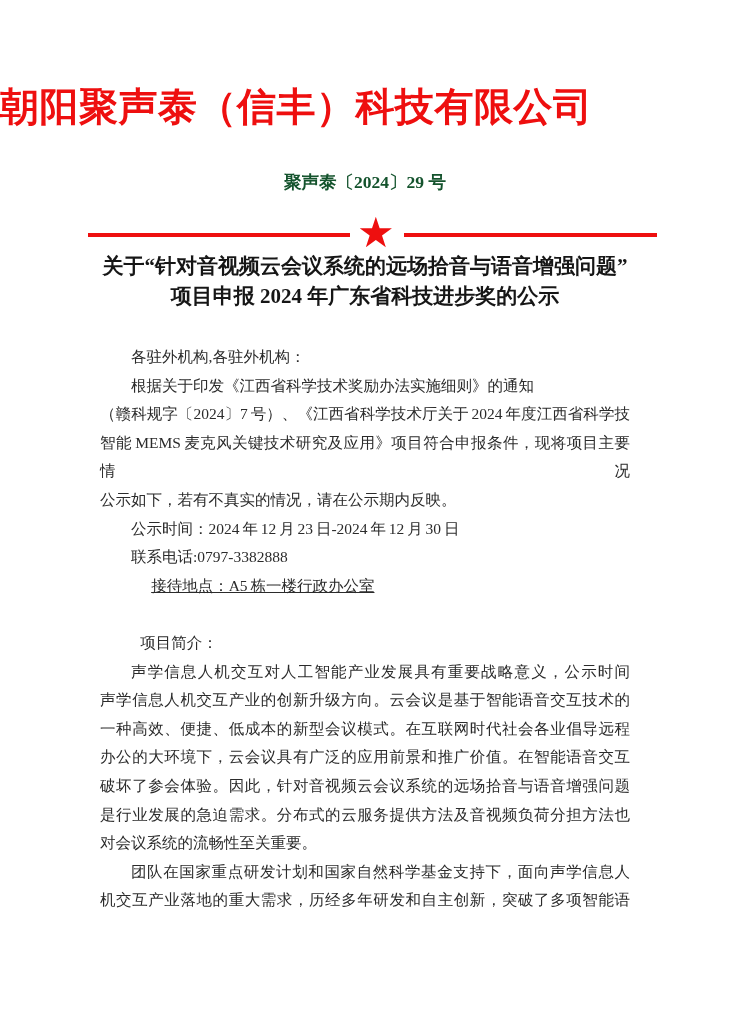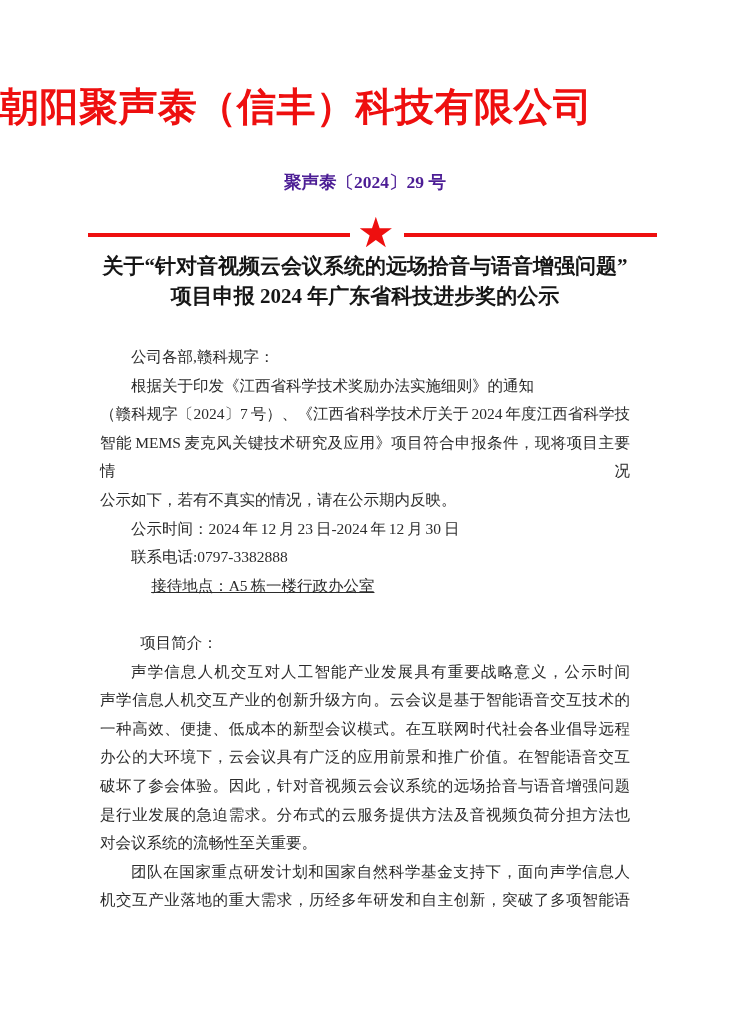--- a/index.html
+++ b/index.html
@@ -20,21 +20,21 @@
     position:absolute;top:83px;left:0;width:730px;
     color:var(--red);
     font-size:39px;font-weight:bold;
     letter-spacing:0.5px;
     line-height:48px;
     white-space:nowrap;
   }
   .doc-number{
     position:absolute;top:170px;left:0;width:730px;
     text-align:center;
-    font-size:17.5px;font-weight:bold;color:#4c1d95;
+    font-size:17.5px;font-weight:bold;color:#14532d;
     line-height:24px;
   }
   .divider{
     position:absolute;top:216px;left:88px;width:569px;height:38px;
     display:flex;align-items:center;
   }
   .divider .seg{
     background:var(--red);
     height:3.5px;
   }
@@ -82,21 +82,21 @@
   <span class="star">★</span>
   <div class="seg right"></div>
 </div>
 
 <div class="doc-title">
   <div>关于“针对音视频云会议系统的远场拾音与语音增强问题”</div>
   <div>项目申报 2024 年广东省科技进步奖的公示</div>
 </div>
 
 <div class="body-text">
-  <div class="line ind">公司各部,赣科规字：</div>
+  <div class="line ind">各驻外机构,各驻外机构：</div>
 
   <div class="line ind">根据关于印发《江西省科学技术奖励办法实施细则》的通知</div>
   <div class="line jst">（赣科规字〔2024〕7 号）、《江西省科学技术厅关于 2024 年度江西省科学技</div>
   <div class="line jst">智能 MEMS 麦克风关键技术研究及应用》项目符合申报条件，现将项目主要情况</div>
   <div class="line">公示如下，若有不真实的情况，请在公示期内反映。</div>
 
   <div class="line ind">公示时间：2024 年 12 月 23 日-2024 年 12 月 30 日</div>
   <div class="line ind">联系电话:0797-3382888</div>
   <div class="line ind33">接待地点：A5 栋一楼行政办公室</div>
 

